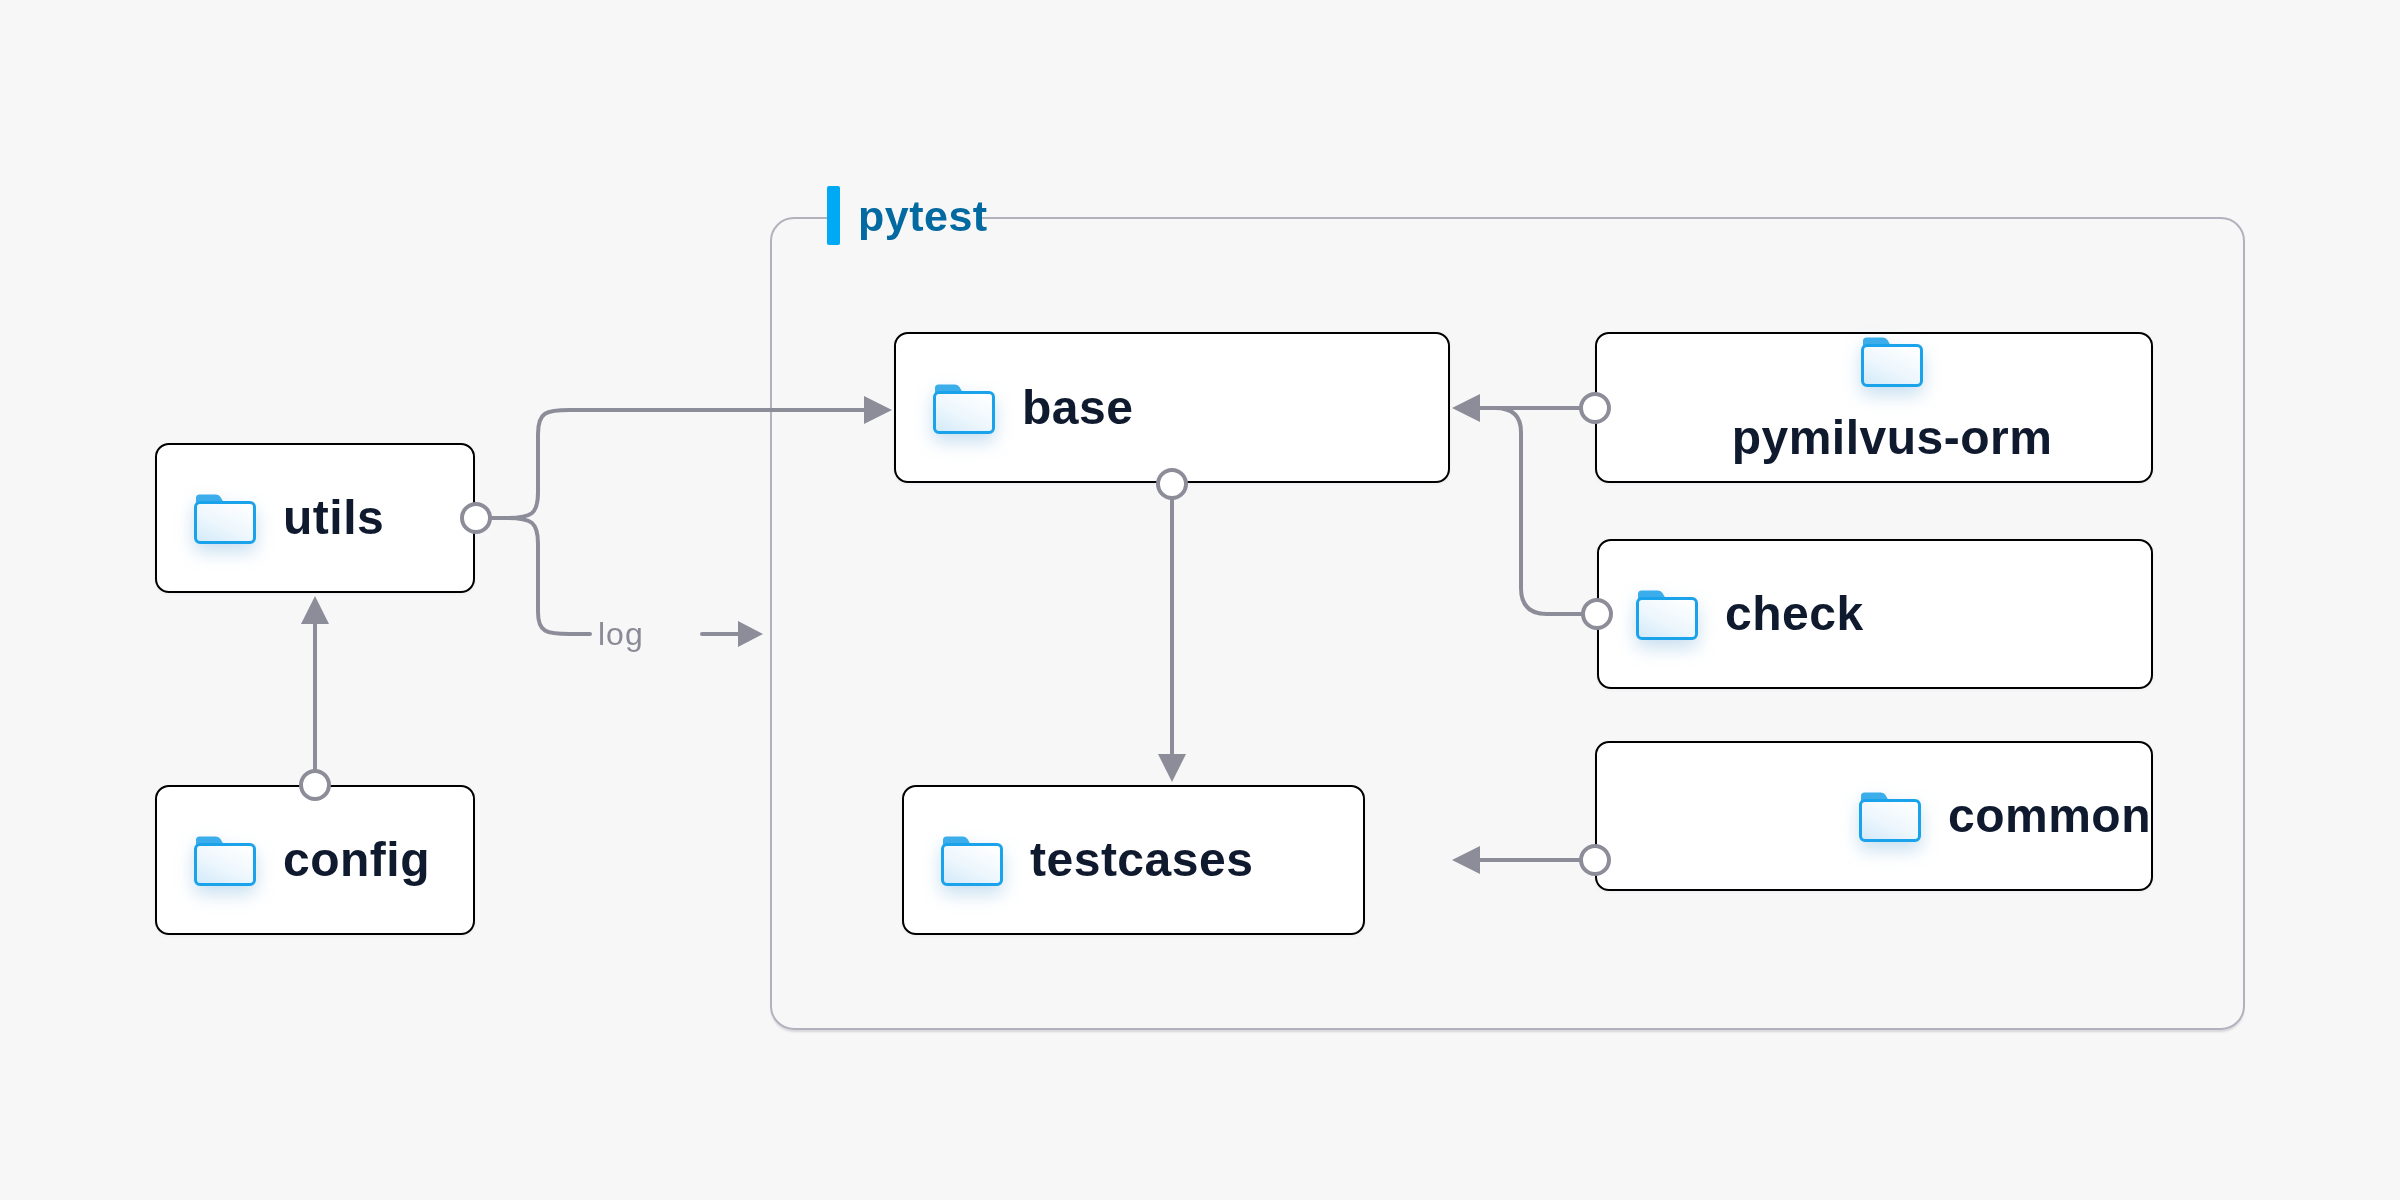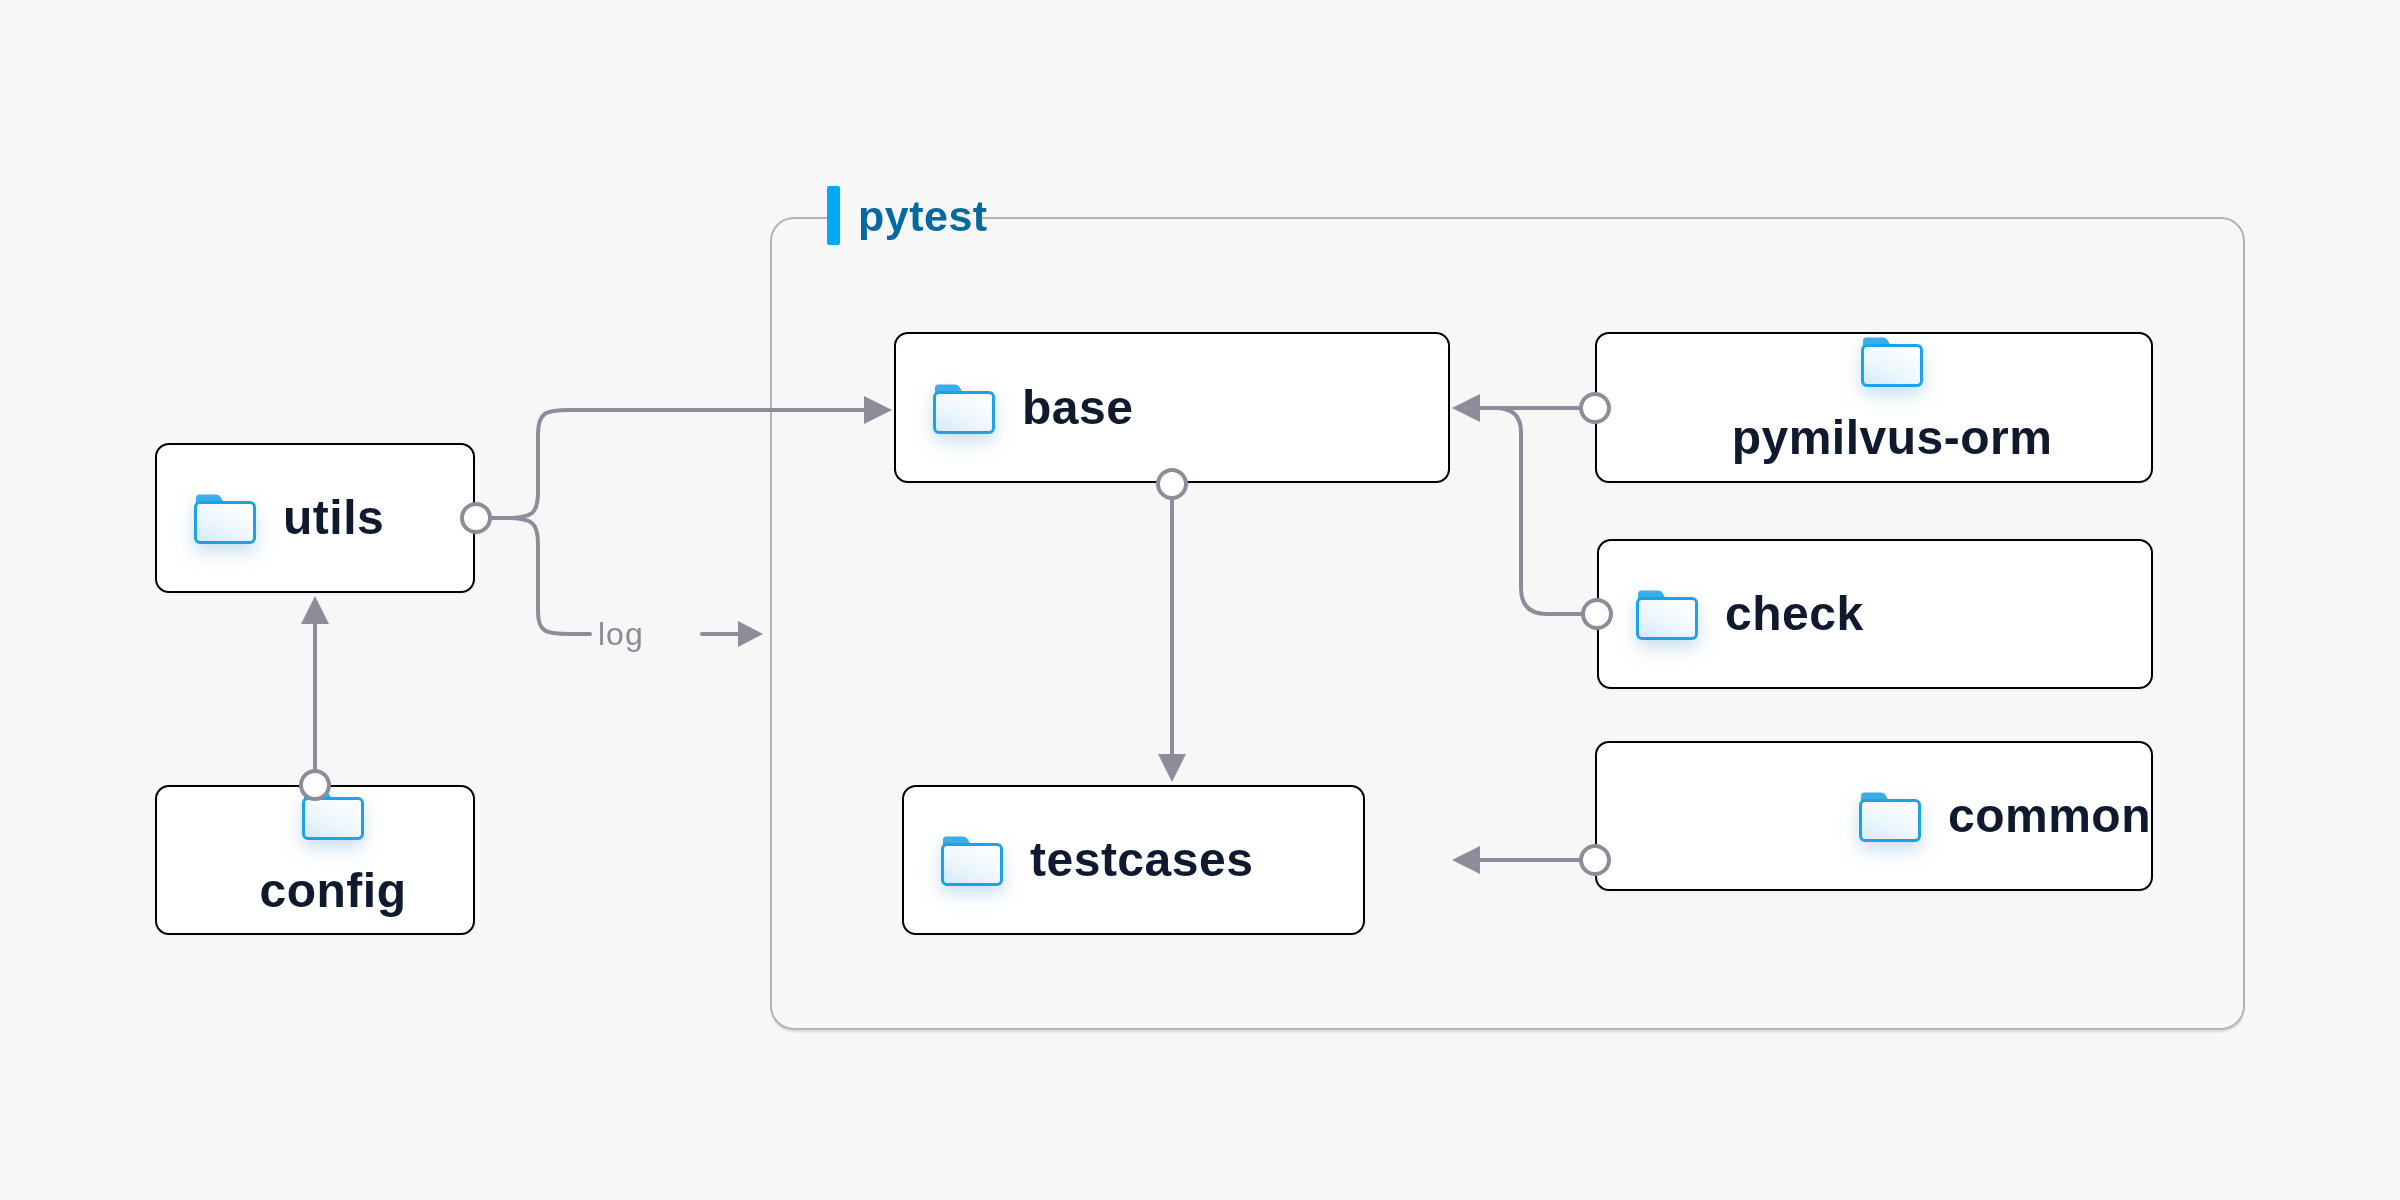--- a/index.html
+++ b/index.html
@@ -73,21 +73,21 @@
     letter-spacing: 0.5px;
     line-height: 1;
     white-space: nowrap;
   }
   .folder { 
     width: 64px; height: 54px; flex: 0 0 auto;
     filter: drop-shadow(0px 8px 9px rgba(56,140,200,0.28));
   }
 
   .n-utils     { left:  155px; top: 443px; width: 320px; height: 150px; }
-  .n-config    { left:  155px; top: 785px; width: 320px; height: 150px; flex-direction: column; }
+  .n-config    { left:  155px; top: 785px; width: 320px; height: 150px; }
   .n-base      { left:  894px; top: 332px; width: 556px; height: 151px; }
   .n-pymilvus  { left: 1595px; top: 332px; width: 558px; height: 151px; flex-direction: column; }
   .n-check     { left: 1597px; top: 539px; width: 556px; height: 150px; }
   .n-testcases { left:  894px; top: 785px; width: 463px; height: 150px; margin-left: 8px; }
   .n-common    { left: 1595px; top: 741px; width: 558px; height: 150px; justify-content: flex-end; }
 
   
   .edges {
     position: absolute;
     left: 0; top: 0;

